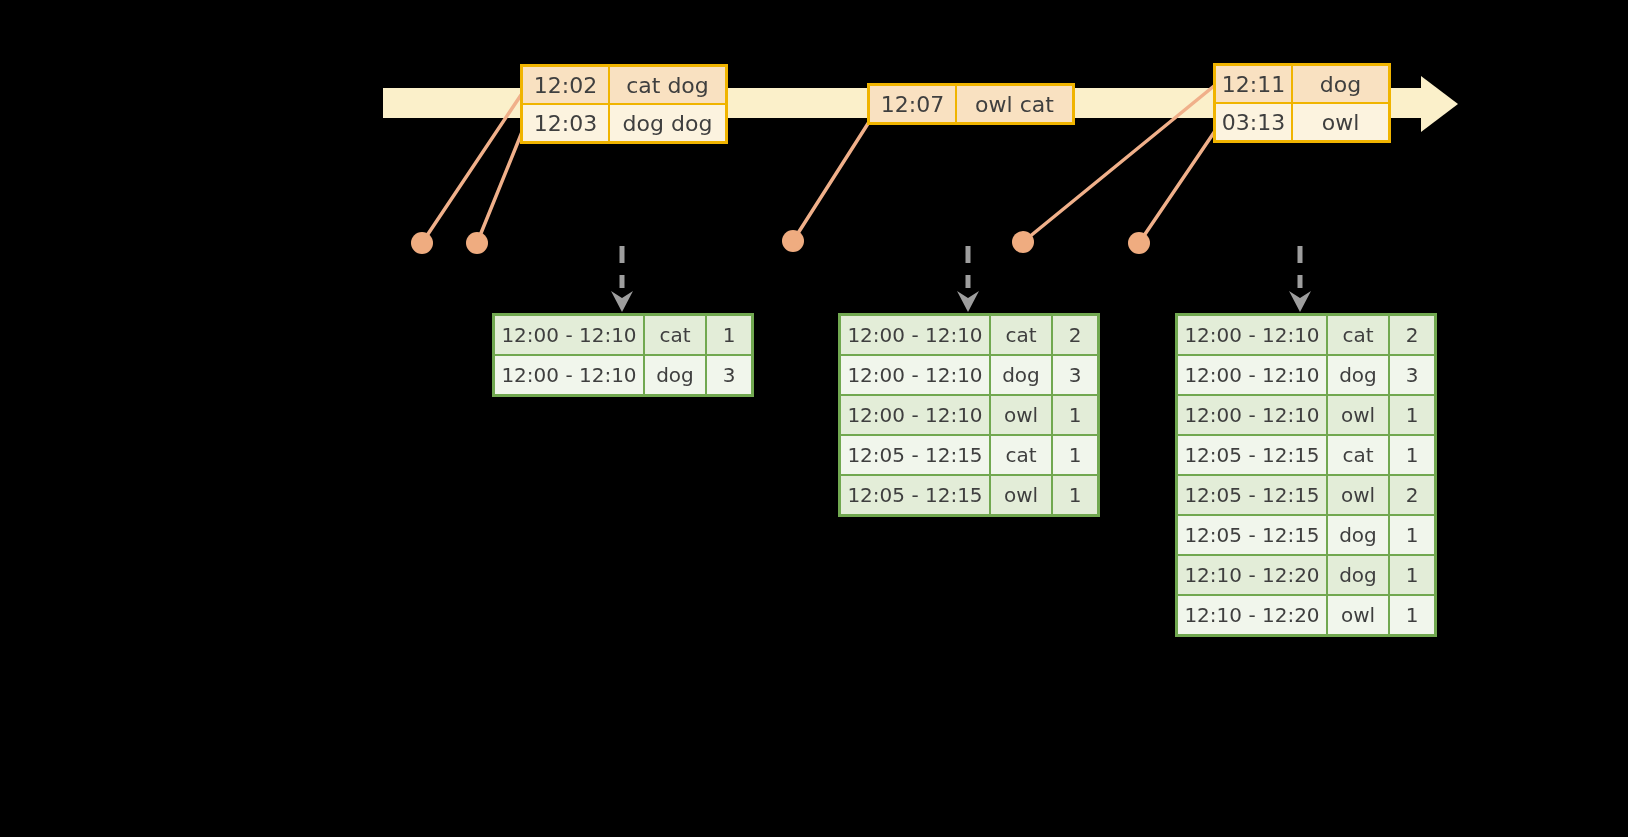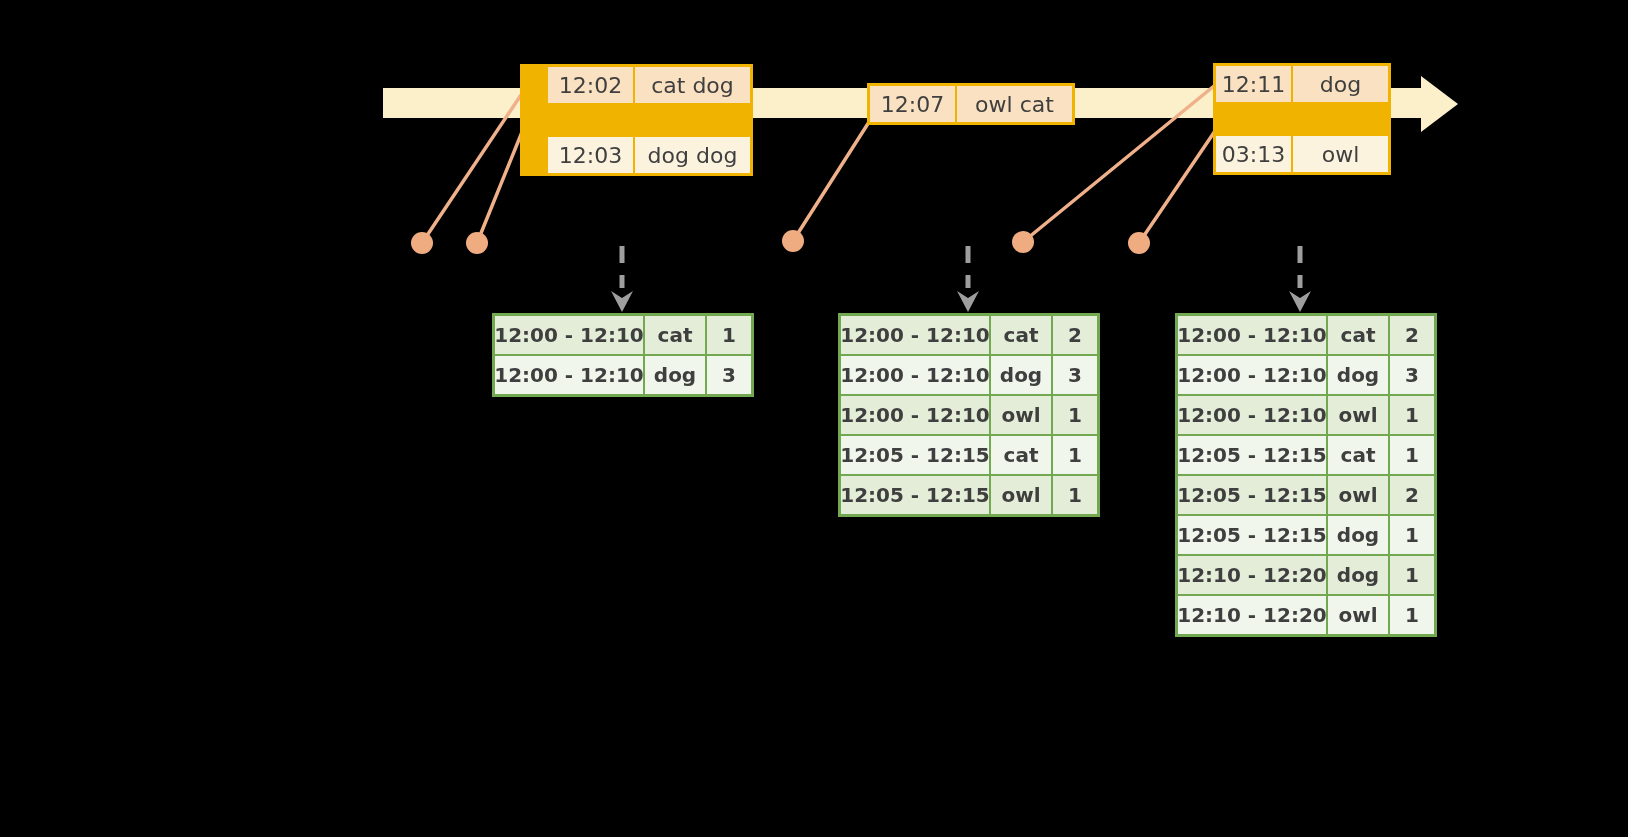--- a/index.html
+++ b/index.html
@@ -26,23 +26,23 @@
     background:var(--result-border,#71A850);
     gap:2px;
   }
   .row{display:contents;}
   .cell{
     display:flex;align-items:center;justify-content:center;
     color:var(--text,#3F3F3F);
     white-space:nowrap;
   }
   .evt-cell{font-size:22px;height:36px;}
-  .res-cell{font-size:20px;height:38px;font-weight:bold;}
+  .res-cell{font-size:20px;height:38px;}
   .evt-dark{background:var(--event-row-dark,#F9E1C1);}
-  .evt-light{background:var(--event-row-light,#FCF3DF);margin-top:32px;}
+  .evt-light{background:var(--event-row-light,#FCF3DF);}
   .res-dark{background:var(--result-row-dark,#E3EDD8);}
   .res-light{background:var(--result-row-light,#F1F6EC);}
 </style>
 </head>
 <body>
 
 <div id="canvas" style="width: 1628px; height: 837px;">
   <svg id="overlay" xmlns="http://www.w3.org/2000/svg" width="1628" height="837">
       <rect x="383" y="88" width="1040" height="30" fill="#FBF0CA"></rect>
       <polygon points="1421,76 1458,104 1421,132" fill="#FBF0CA"></polygon>
@@ -57,21 +57,21 @@
       <circle cx="1023" cy="242" r="11" fill="#EFAC80"></circle>
       <circle cx="1139" cy="243" r="11" fill="#EFAC80"></circle>
       <line x1="622" y1="246" x2="622" y2="288" stroke="#9E9E9E" stroke-width="5" stroke-dasharray="17 12"></line>
       <polygon points="611,291 622,298 633,291 622,312" fill="#9E9E9E"></polygon>
       <line x1="968" y1="246" x2="968" y2="288" stroke="#9E9E9E" stroke-width="5" stroke-dasharray="17 12"></line>
       <polygon points="957,291 968,298 979,291 968,312" fill="#9E9E9E"></polygon>
       <line x1="1300" y1="246" x2="1300" y2="288" stroke="#9E9E9E" stroke-width="5" stroke-dasharray="17 12"></line>
       <polygon points="1289,291 1300,298 1311,291 1300,312" fill="#9E9E9E"></polygon>
     </svg>
   <div id="tables">
-      <div class="tbl evt-tbl" style="left: 520px; top: 64px; grid-template-columns: 85px 115px; padding-left: 25px;">
+      <div class="tbl evt-tbl" style="left: 520px; top: 64px; grid-template-columns: 85px 115px;">
         <div class="row"><div class="cell evt-cell evt-dark">12:02</div><div class="cell evt-cell evt-dark">cat dog</div></div>
         <div class="row"><div class="cell evt-cell evt-light">12:03</div><div class="cell evt-cell evt-light">dog dog</div></div>
       </div>
       <div class="tbl evt-tbl" style="left: 867px; top: 83px; grid-template-columns: 85px 115px;">
         <div class="row"><div class="cell evt-cell evt-dark">12:07</div><div class="cell evt-cell evt-dark">owl cat</div></div>
       </div>
       <div class="tbl evt-tbl" style="left: 1213px; top: 63px; grid-template-columns: 75px 95px; text-align: center;">
         <div class="row"><div class="cell evt-cell evt-dark">12:11</div><div class="cell evt-cell evt-dark">dog</div></div>
         <div class="row"><div class="cell evt-cell evt-light">03:13</div><div class="cell evt-cell evt-light">owl</div></div>
       </div>

